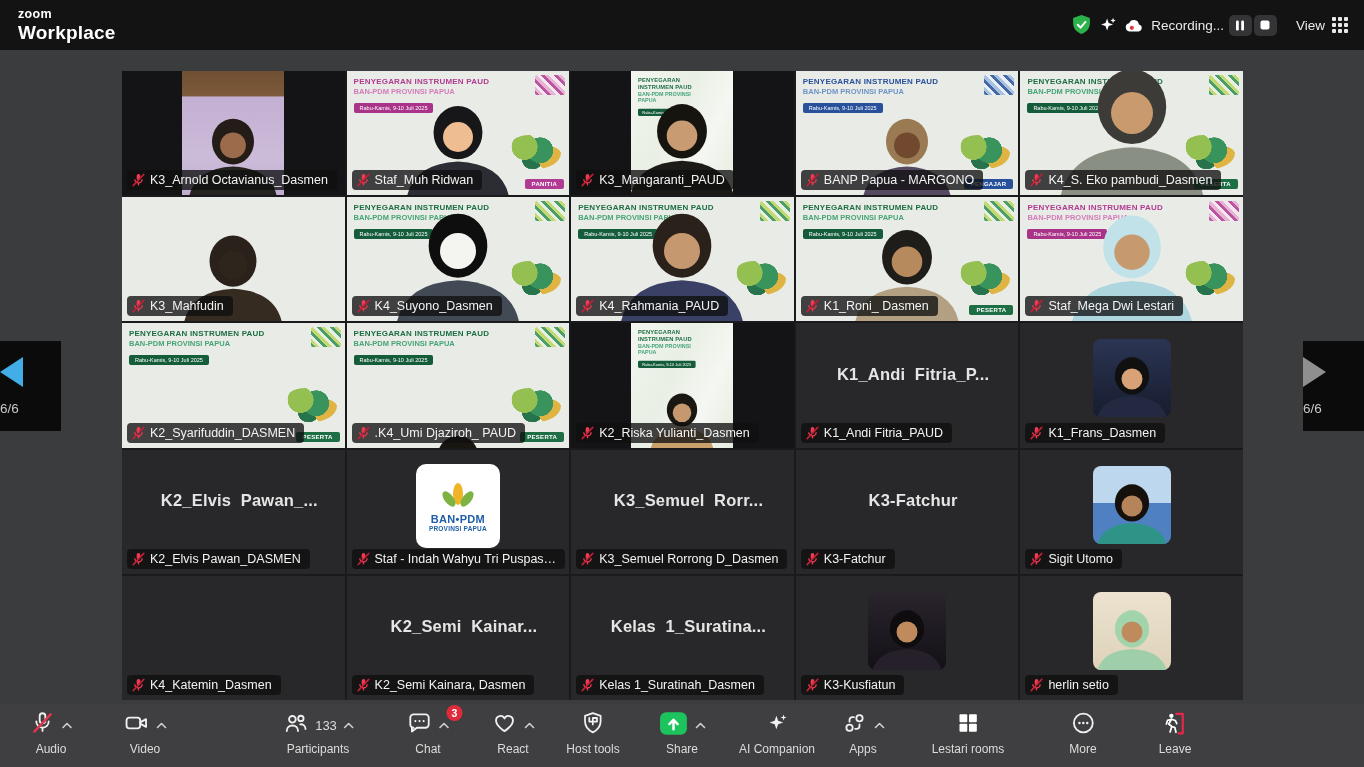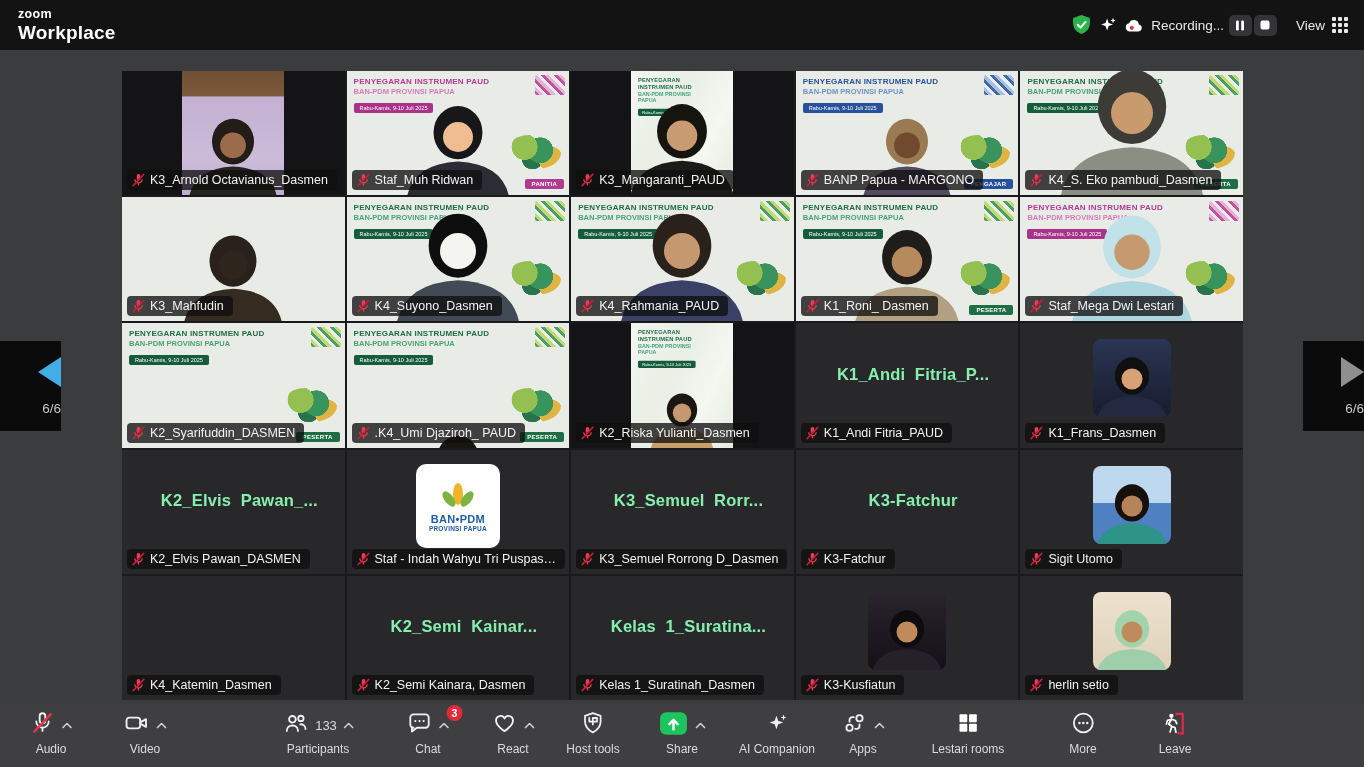--- a/index.html
+++ b/index.html
@@ -93,39 +93,39 @@
   .pk-hijab-small .pp-hair{fill:#1a1713}.pk-hijab-small .pp-face{fill:#c6986f}.pk-hijab-small .pp-body{fill:#c8a06c}
   .pk-hijab-small{width:100px;height:62px;}
 
   
   .name-pill{position:absolute;left:5px;bottom:5px;z-index:6;display:flex;align-items:center;gap:5px;
     background:rgba(16,16,16,.78);border-radius:4px;padding:3px 9px 3px 5px;max-width:96%;}
   .name-pill span{color:#f3f3f3;font-size:12.5px;white-space:nowrap;overflow:hidden;text-overflow:ellipsis;}
 
   
   .big-name{position:absolute;left:0;right:0;top:0;bottom:22px;display:flex;align-items:center;justify-content:center;
-    color:#86efac;font-size:16.5px;font-weight:700;white-space:pre;letter-spacing:.2px;padding-left:12px;}
+    color:#e5e5e5;font-size:16.5px;font-weight:700;white-space:pre;letter-spacing:.2px;padding-left:12px;}
   .photo{position:absolute;left:50%;top:16px;transform:translateX(-50%);width:78px;height:78px;border-radius:8px;overflow:hidden;}
   .photo svg{position:absolute;left:50%;bottom:-4px;transform:translateX(-50%);width:104px;height:70px;}
   .av-boy{background:linear-gradient(180deg,#2b3553 0%,#171c2e 100%);}
   .av-boy .pp-hair{fill:#101010}.av-boy .pp-face{fill:#d8a276}.av-boy .pp-body{fill:#222941}
   .av-sigit{background:linear-gradient(180deg,#bcd7ee 0 48%,#4f81c2 48% 100%);}
   .av-sigit .pp-hair{fill:#16100c}.av-sigit .pp-face{fill:#b5845a}.av-sigit .pp-body{fill:#2f9488}
   .av-kusfiatun{background:linear-gradient(180deg,#2a242c 0%,#131016 100%);}
   .av-kusfiatun .pp-hair{fill:#0e0c0e}.av-kusfiatun .pp-face{fill:#c08b5c}.av-kusfiatun .pp-body{fill:#26202a}
   .av-herlin{background:linear-gradient(180deg,#ece2cf 0%,#ded2b9 100%);}
   .av-herlin .pp-hair{fill:#a2d4ab}.av-herlin .pp-face{fill:#c08b5c}.av-herlin .pp-body{fill:#9fceaa}
   .logo-card{position:absolute;left:50%;top:14px;transform:translateX(-50%);width:84px;height:84px;border-radius:10px;
     background:#fff;display:flex;flex-direction:column;align-items:center;justify-content:center;padding-top:2px;}
   .logo-l1{font-size:11px;font-weight:800;color:#1f5fa8;letter-spacing:.3px;margin-top:1px;}
   .logo-l2{font-size:6.5px;font-weight:800;color:#1f5fa8;letter-spacing:.2px;}
 
   
   .pagebox{position:absolute;top:341px;width:61px;height:90px;background:#0b0b0b;display:flex;flex-direction:column;
-    align-items:flex-end;justify-content:center;gap:14px;cursor:pointer;}
+    align-items:flex-start;justify-content:center;gap:14px;cursor:pointer;}
   #page-left{left:0;}
   #page-right{right:0;}
   .tri-left{width:0;height:0;border-top:15px solid transparent;border-bottom:15px solid transparent;border-right:23px solid #41aee8;}
   .tri-right{width:0;height:0;border-top:15px solid transparent;border-bottom:15px solid transparent;border-left:23px solid #8f8f8f;}
   .page-num{color:#c9c9c9;font-size:13.5px;}
 
   
   #toolbar{position:absolute;left:0;bottom:0;width:100%;height:63px;background:#3f3f41;}
   .tb-item{position:absolute;top:7px;transform:translateX(-50%);display:flex;flex-direction:column;align-items:center;cursor:pointer;}
   .tb-icon-row{position:relative;display:flex;align-items:center;gap:6px;height:28px;}

